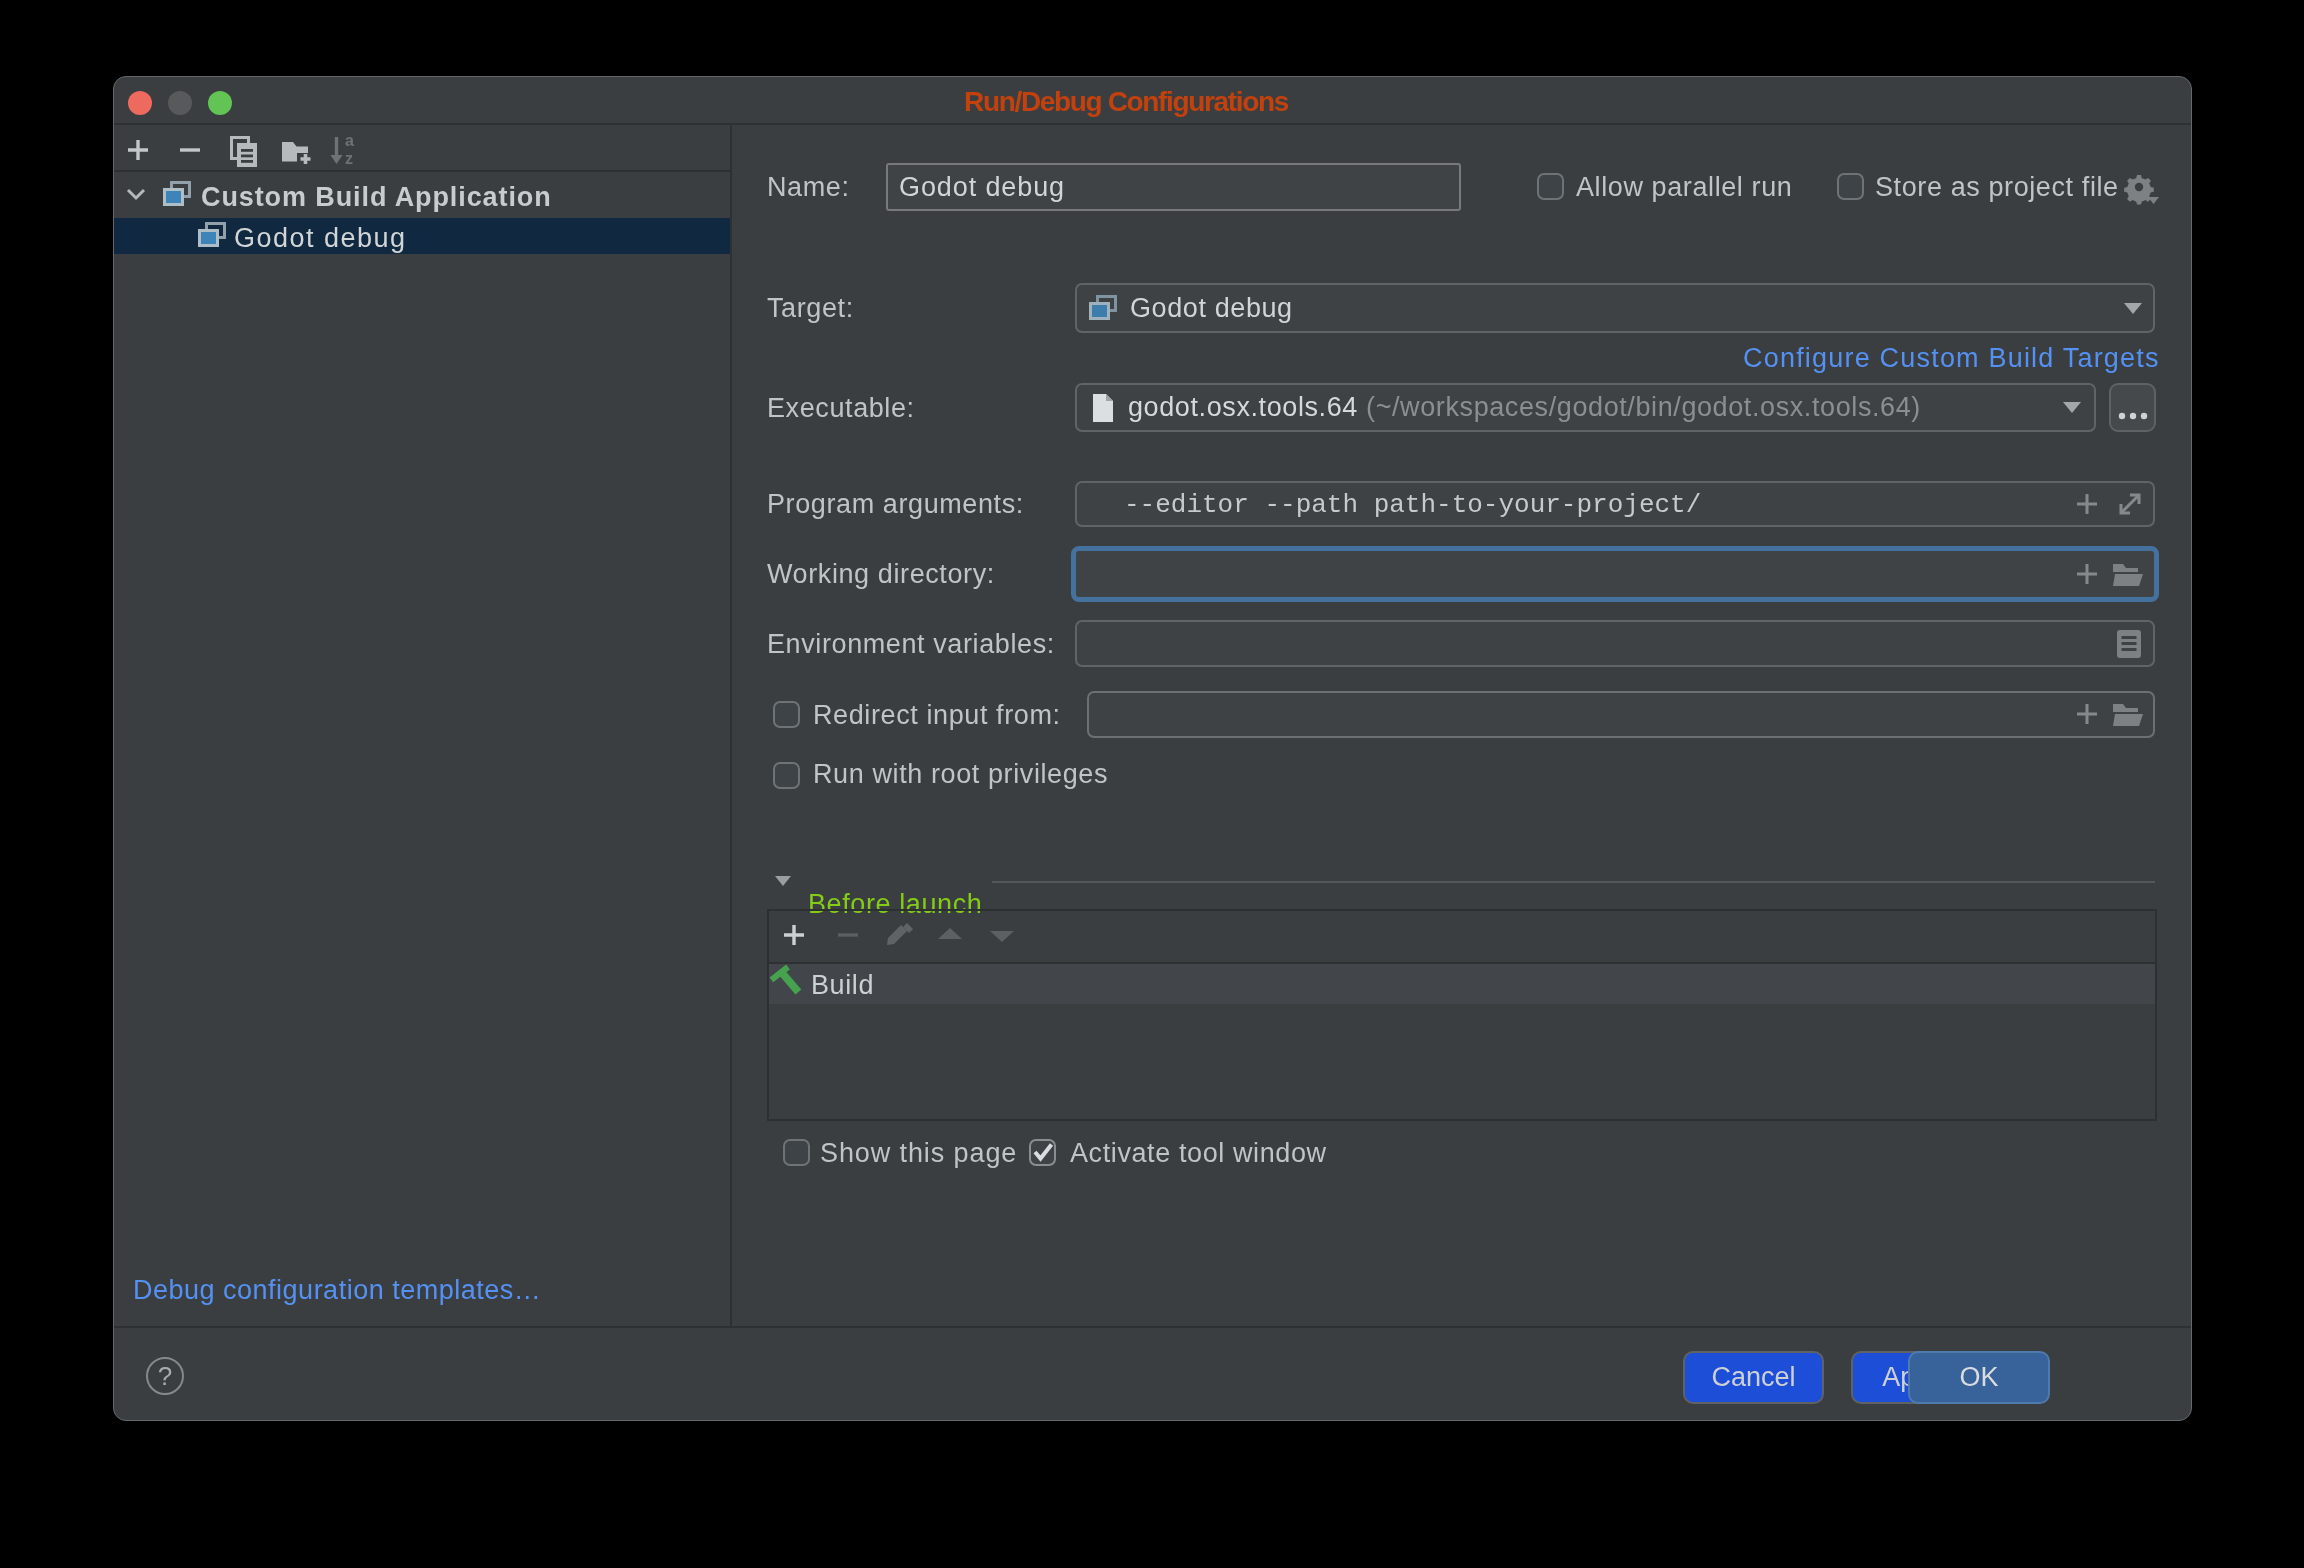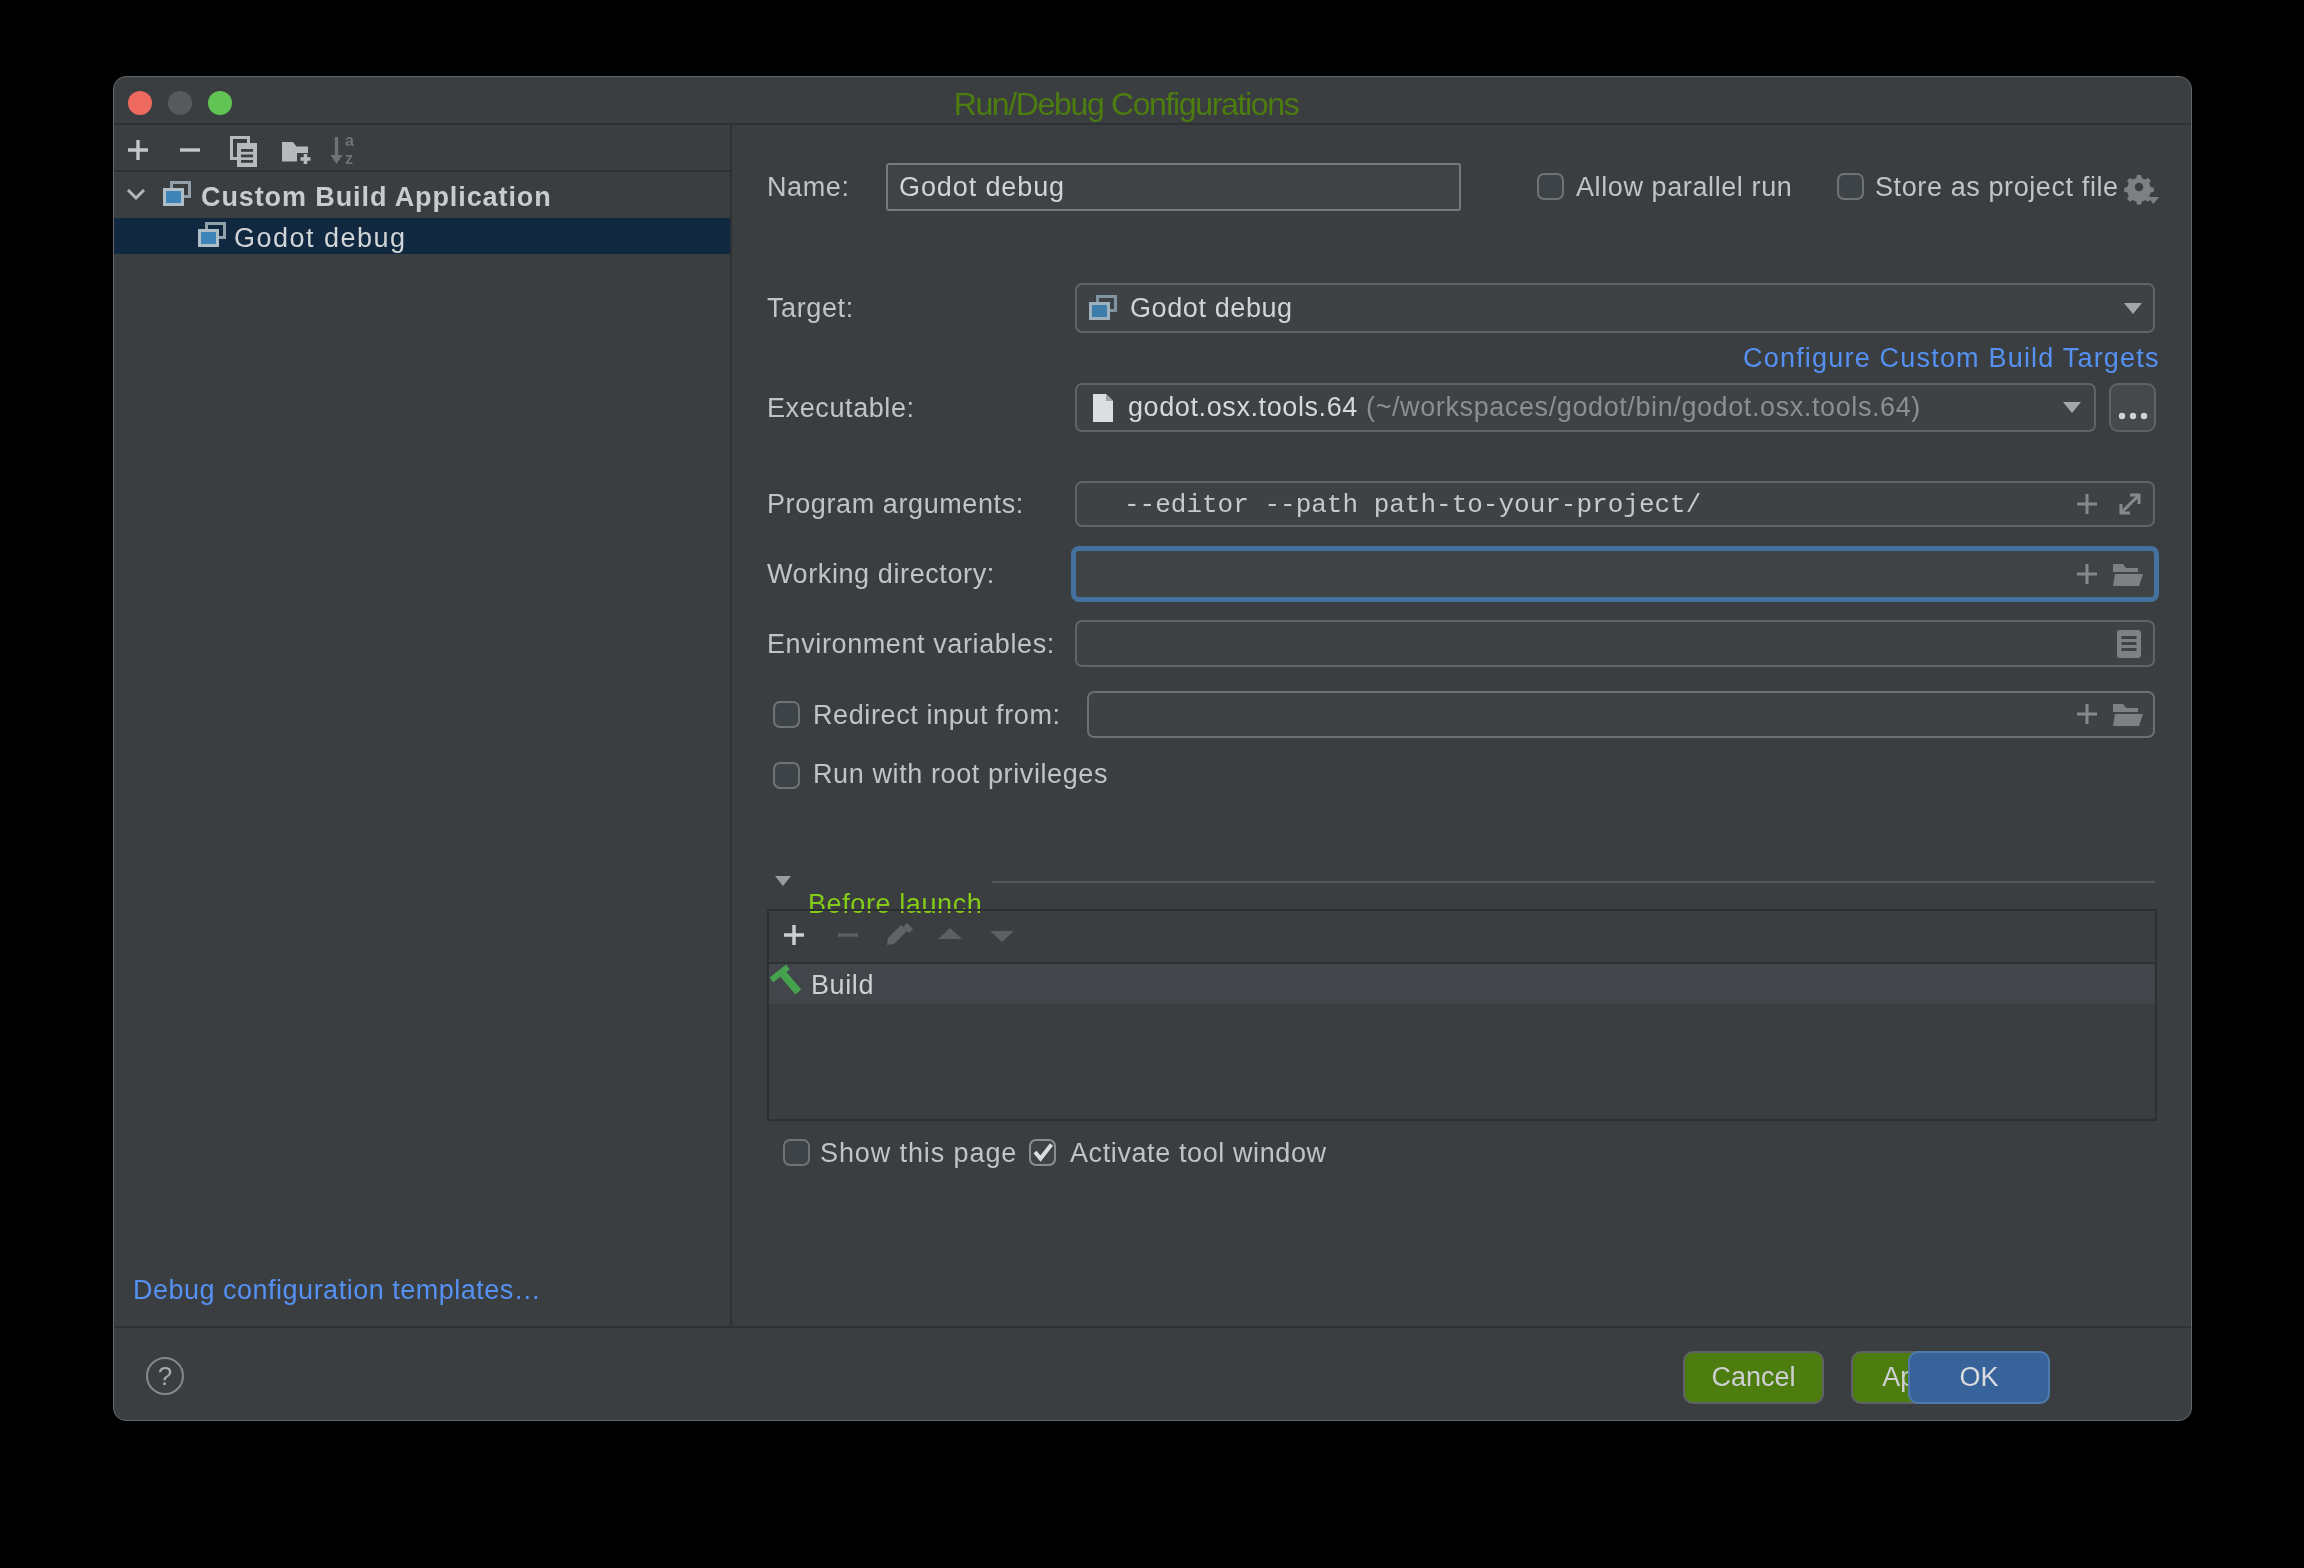--- a/index.html
+++ b/index.html
@@ -4,33 +4,33 @@
 <style>
   html,body{margin:0;padding:0;background:#000;width:2304px;height:1568px;overflow:hidden;}
   *{box-sizing:border-box;}
   #root{position:absolute;left:0;top:0;width:2304px;height:1568px;font-family:"Liberation Sans",sans-serif;}
   .abs{position:absolute;}
   #win{position:absolute;left:113px;top:76px;width:2079px;height:1345px;background:#3a3e41;border:1px solid #65686a;border-radius:13px;}
   .lbl{position:absolute;color:#c1c4c6;font-size:27px;line-height:27px;letter-spacing:0.6px;}
   .line{position:absolute;background:#2e3133;}
   .fld{position:absolute;background:#3e4245;border:2px solid #5f6466;border-radius:7px;}
   .cb{position:absolute;width:27px;height:27px;background:#3e4347;border:2px solid #6e7376;border-radius:7px;}
-  .btn{position:absolute;height:53px;background:#4d7c0f;border:2px solid #5e6264;border-radius:10px;color:#ced1d3;font-size:27px;text-align:center;line-height:49px;}
+  .btn{position:absolute;height:53px;background:#1d4ed8;border:2px solid #5e6264;border-radius:10px;color:#ced1d3;font-size:27px;text-align:center;line-height:49px;}
   .link{position:absolute;color:#5591f2;font-size:27px;line-height:27px;letter-spacing:0.5px;}
   .tri-d{position:absolute;width:0;height:0;border-left:9px solid transparent;border-right:9px solid transparent;border-top:11px solid #a4a7aa;}
 </style>
 </head>
 <body>
 <div id="root">
   <div id="win"></div>
 
   <div class="abs" style="left:128px;top:91px;width:24px;height:24px;border-radius:50%;background:#ee6a5f;"></div>
   <div class="abs" style="left:168px;top:91px;width:24px;height:24px;border-radius:50%;background:#57595b;"></div>
   <div class="abs" style="left:208px;top:91px;width:24px;height:24px;border-radius:50%;background:#61c455;"></div>
-  <div class="abs" id="title" style="left:1126px;top:86px;transform:translateX(-50%);color:#4d7c0f;font-size:32px;font-weight:normal;letter-spacing:-1.35px;white-space:nowrap;">Run/Debug Configurations</div>
+  <div class="abs" id="title" style="left:1126px;top:86px;transform:translateX(-50%);color:#c2410c;font-size:28px;font-weight:bold;letter-spacing:-1.35px;white-space:nowrap;">Run/Debug Configurations</div>
   <div class="line" style="left:114px;top:123px;width:2077px;height:2px;"></div>
 
   <svg class="abs" style="left:114px;top:124px;" width="300" height="46" viewBox="0 0 300 46">
     <g fill="none" stroke="#c4c7c9" stroke-width="3.4">
       <path d="M14 26 H34 M24 16 V36"></path>
       <path d="M66 26 H86"></path>
     </g>
     <g>
       <rect x="117.5" y="13.5" width="17" height="21" fill="none" stroke="#b7babc" stroke-width="3"></rect>
       <rect x="123" y="19" width="20" height="24" fill="#b7babc"></rect>

